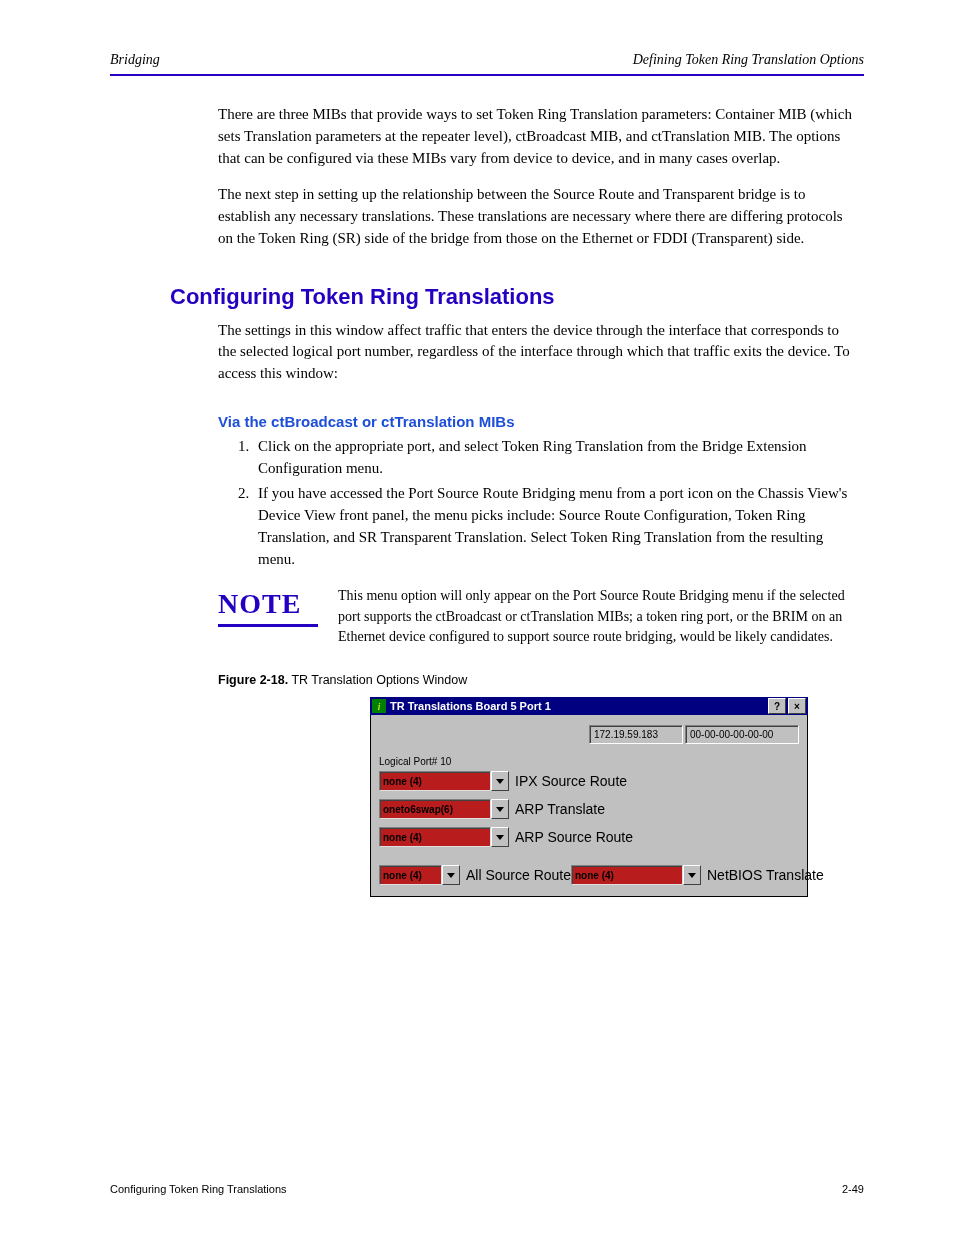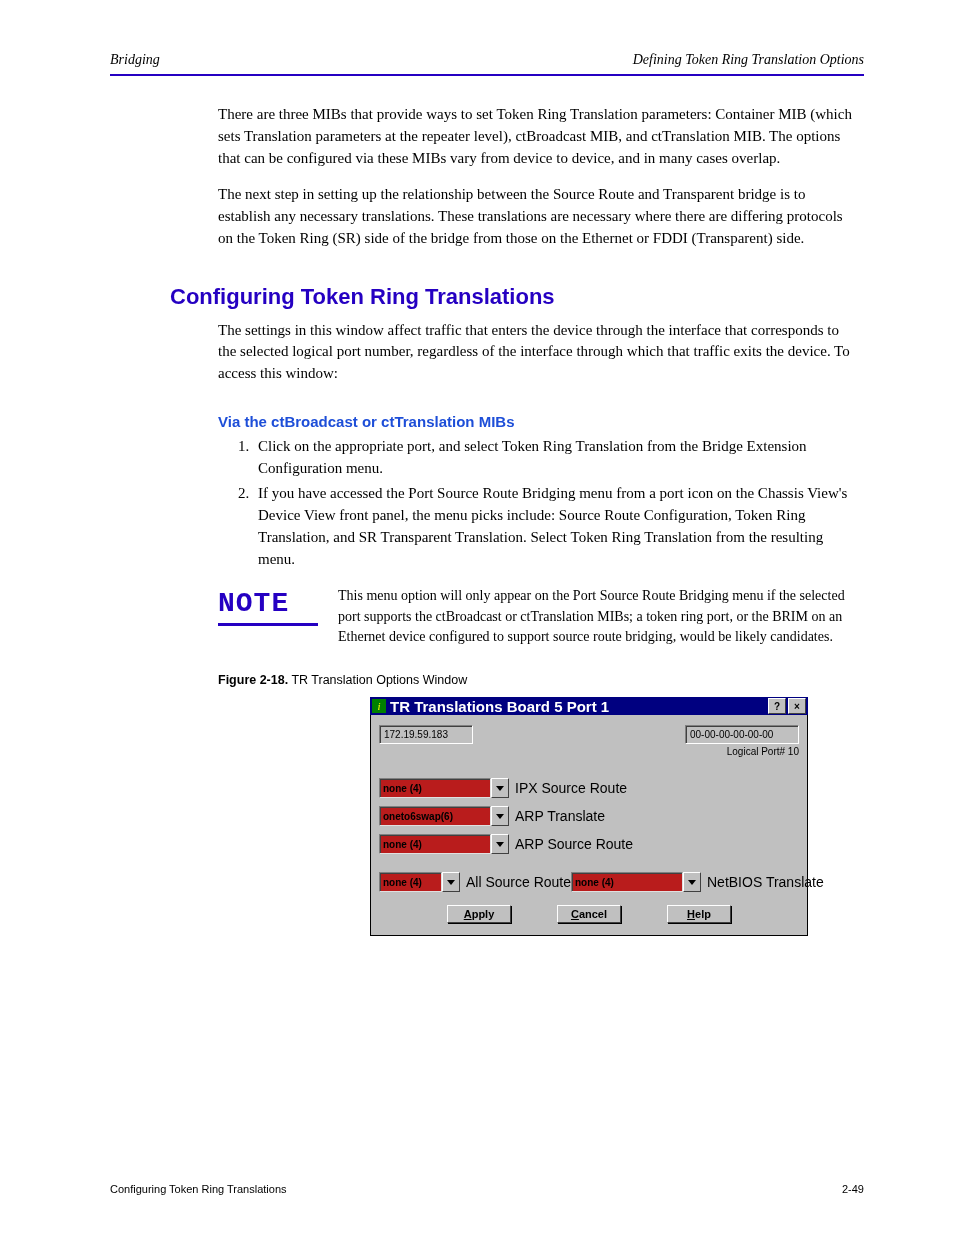--- a/index.html
+++ b/index.html
@@ -7,35 +7,35 @@
 .hdr{display:flex;justify-content:space-between;font-style:italic;font-size:14px;color:#000}
 .rule{border:none;border-top:2px solid #2500c2;margin:6px 0 28px 0}
 .body-text{font-size:15px;line-height:1.45;max-width:640px;margin-left:108px}
 .body-text p{margin:0 0 15px 0}
 .h2{font-family:Helvetica,Arial,sans-serif;font-weight:bold;font-size:22px;color:#2500c2;margin:34px 0 10px 60px}
 .h3{font-family:Helvetica,Arial,sans-serif;font-weight:bold;font-size:15px;color:#1d4ed8;margin:28px 0 6px 108px}
 .bl{margin-left:128px;max-width:620px}
 .bl .item{display:flex;margin-bottom:4px;line-height:1.45}
 .bl .bullet{width:20px;flex-shrink:0}
 .noteblock{display:flex;margin:16px 0 0 108px;max-width:640px}
-.notehead{font-family:Liberation Mono, monospace;font-weight:bold;font-size:28px;color:#2500c2;width:120px;flex-shrink:0;letter-spacing:1px;padding-top:2px}
+.notehead{font-family:Liberation Serif, serif;font-weight:bold;font-size:28px;color:#2500c2;width:120px;flex-shrink:0;letter-spacing:1px;padding-top:2px}
 .notehead .line{height:3px;background:#2500c2;margin-top:4px;width:100px}
 .notetxt{font-size:14px;line-height:1.45}
 .caption{font-family:Helvetica,Arial,sans-serif;font-size:12.5px;margin:26px 0 10px 108px}
 .caption b{font-weight:bold}
 .pagefoot{position:absolute;bottom:40px;left:110px;right:90px;display:flex;justify-content:space-between;font-family:Helvetica,Arial,sans-serif;font-size:11px;color:#000}
 .dlg{margin-left:260px;width:438px;font-family:"MS Sans Serif",Tahoma,Arial,sans-serif;font-size:11px;color:#000}
 .titlebar{background:#000080;color:#fff;height:18px;display:flex;align-items:center;padding:0 2px}
 .titlebar .ticon{width:14px;height:14px;background:#008000;margin-right:4px;display:flex;align-items:center;justify-content:center;font-style:italic;font-family:serif;font-size:11px;color:#ff0}
-.titlebar .ttl{flex:1;font-weight:bold;font-size:15px}
+.titlebar .ttl{flex:1;font-weight:bold;font-size:11px}
 .tbtn{width:16px;height:14px;background:#c0c0c0;border:1px solid #fff;border-right-color:#404040;border-bottom-color:#404040;margin-left:2px;display:flex;align-items:center;justify-content:center;font-family:Arial;font-size:10px;font-weight:bold;color:#000}
 .dlgbody{background:#c0c0c0;padding:10px 8px 12px 8px;border:1px solid #000;border-top:none}
-.toprow{display:flex;justify-content:space-between;gap:15px;margin-bottom:2px}
+.toprow{display:flex;justify-content:flex-end;gap:2px;margin-bottom:12px}
 .sunken{background:#c0c0c0;border:1px solid #808080;border-right-color:#fff;border-bottom-color:#fff;box-shadow:inset 1px 1px 0 #404040;padding:1px 4px;height:15px;font-size:10px;display:flex;align-items:center}
-.logical{text-align:right;font-size:10px;margin-bottom:22px}
+.logical{text-align:left;font-size:10px;margin-bottom:5px}
 .grid1{display:flex;gap:6px}
 .groupbox{border:1px solid #808080;border-right-color:#fff;border-bottom-color:#fff;box-shadow:inset -1px -1px 0 #808080,inset 1px 1px 0 #fff;padding:10px 6px;width:186px}
 .row{display:flex;align-items:center;margin-bottom:4px}
 .chk{width:12px;height:12px;background:#fff;border:1px solid #808080;border-right-color:#fff;border-bottom-color:#fff;box-shadow:inset 1px 1px 0 #404040;margin-right:6px;flex-shrink:0}
 .combo{display:flex;align-items:center;height:18px}
 .combo .ct{background:#b91c1c;border:1px solid #808080;border-right-color:#e0e0e0;border-bottom-color:#e0e0e0;box-shadow:inset 1px 1px 0 #404040;height:18px;padding:0 3px;font-weight:bold;font-size:10px;display:flex;align-items:center;flex:1;min-width:0;overflow:hidden;white-space:nowrap}
 .combo .cb{width:16px;height:18px;background:#c0c0c0;border:1px solid #fff;border-right-color:#404040;border-bottom-color:#404040;display:flex;align-items:center;justify-content:center;flex-shrink:0}
 .tri{width:0;height:0;border-left:4px solid transparent;border-right:4px solid transparent;border-top:5px solid #000}
 .rcol{flex:1;padding-top:0}
 .rrow{display:flex;align-items:center;margin-bottom:10px}
@@ -152,25 +152,20 @@
           <div class="combo">
             <div class="ct">none (4)</div>
             <div class="cb">
                 <div class="tri"></div>
               </div>
           </div>
           <span class="rlbl">NetBIOS  Translate</span>
         </div>
       </div>
 
-      <div class="btnrow">
-        <div class="pbtn"><span>A</span><i style="font-style:normal">pply</i></div>
-        <div class="pbtn"><span>C</span><i style="font-style:normal">ancel</i></div>
-        <div class="pbtn"><span>H</span><i style="font-style:normal">elp</i></div>
-      </div>
     </div>
   </div>
 
   <div class="pagefoot">
     <span>Configuring Token Ring Translations</span>
     <span>2-49</span>
   </div>
 </div>
 
 </body></html>

